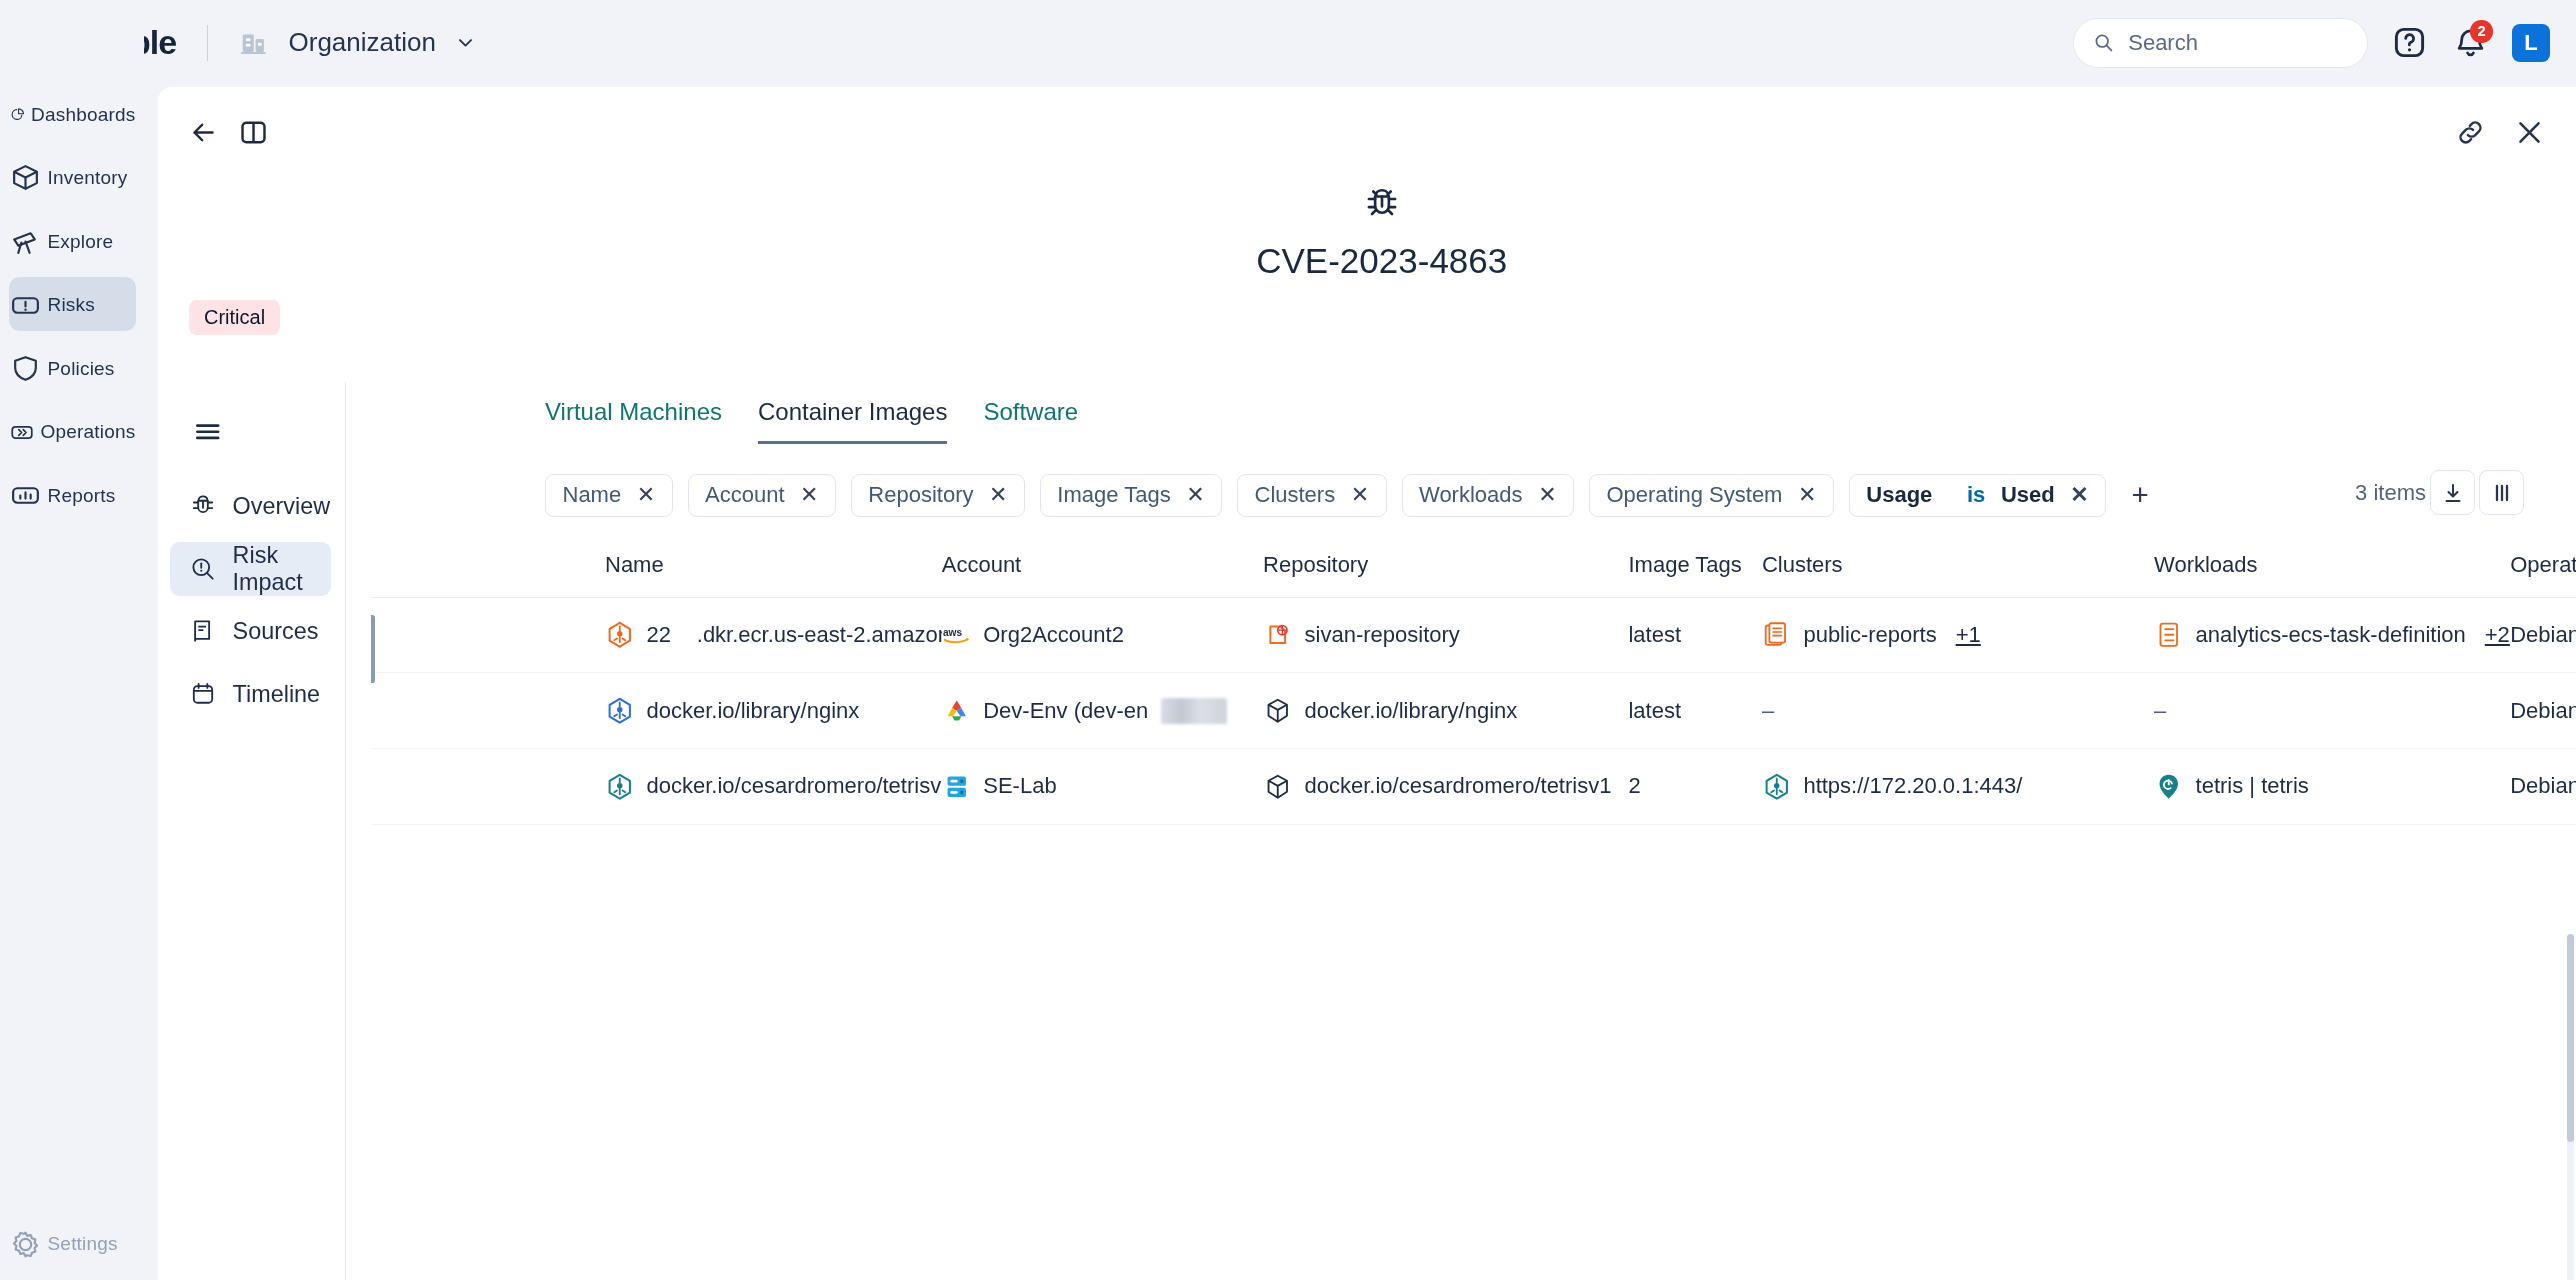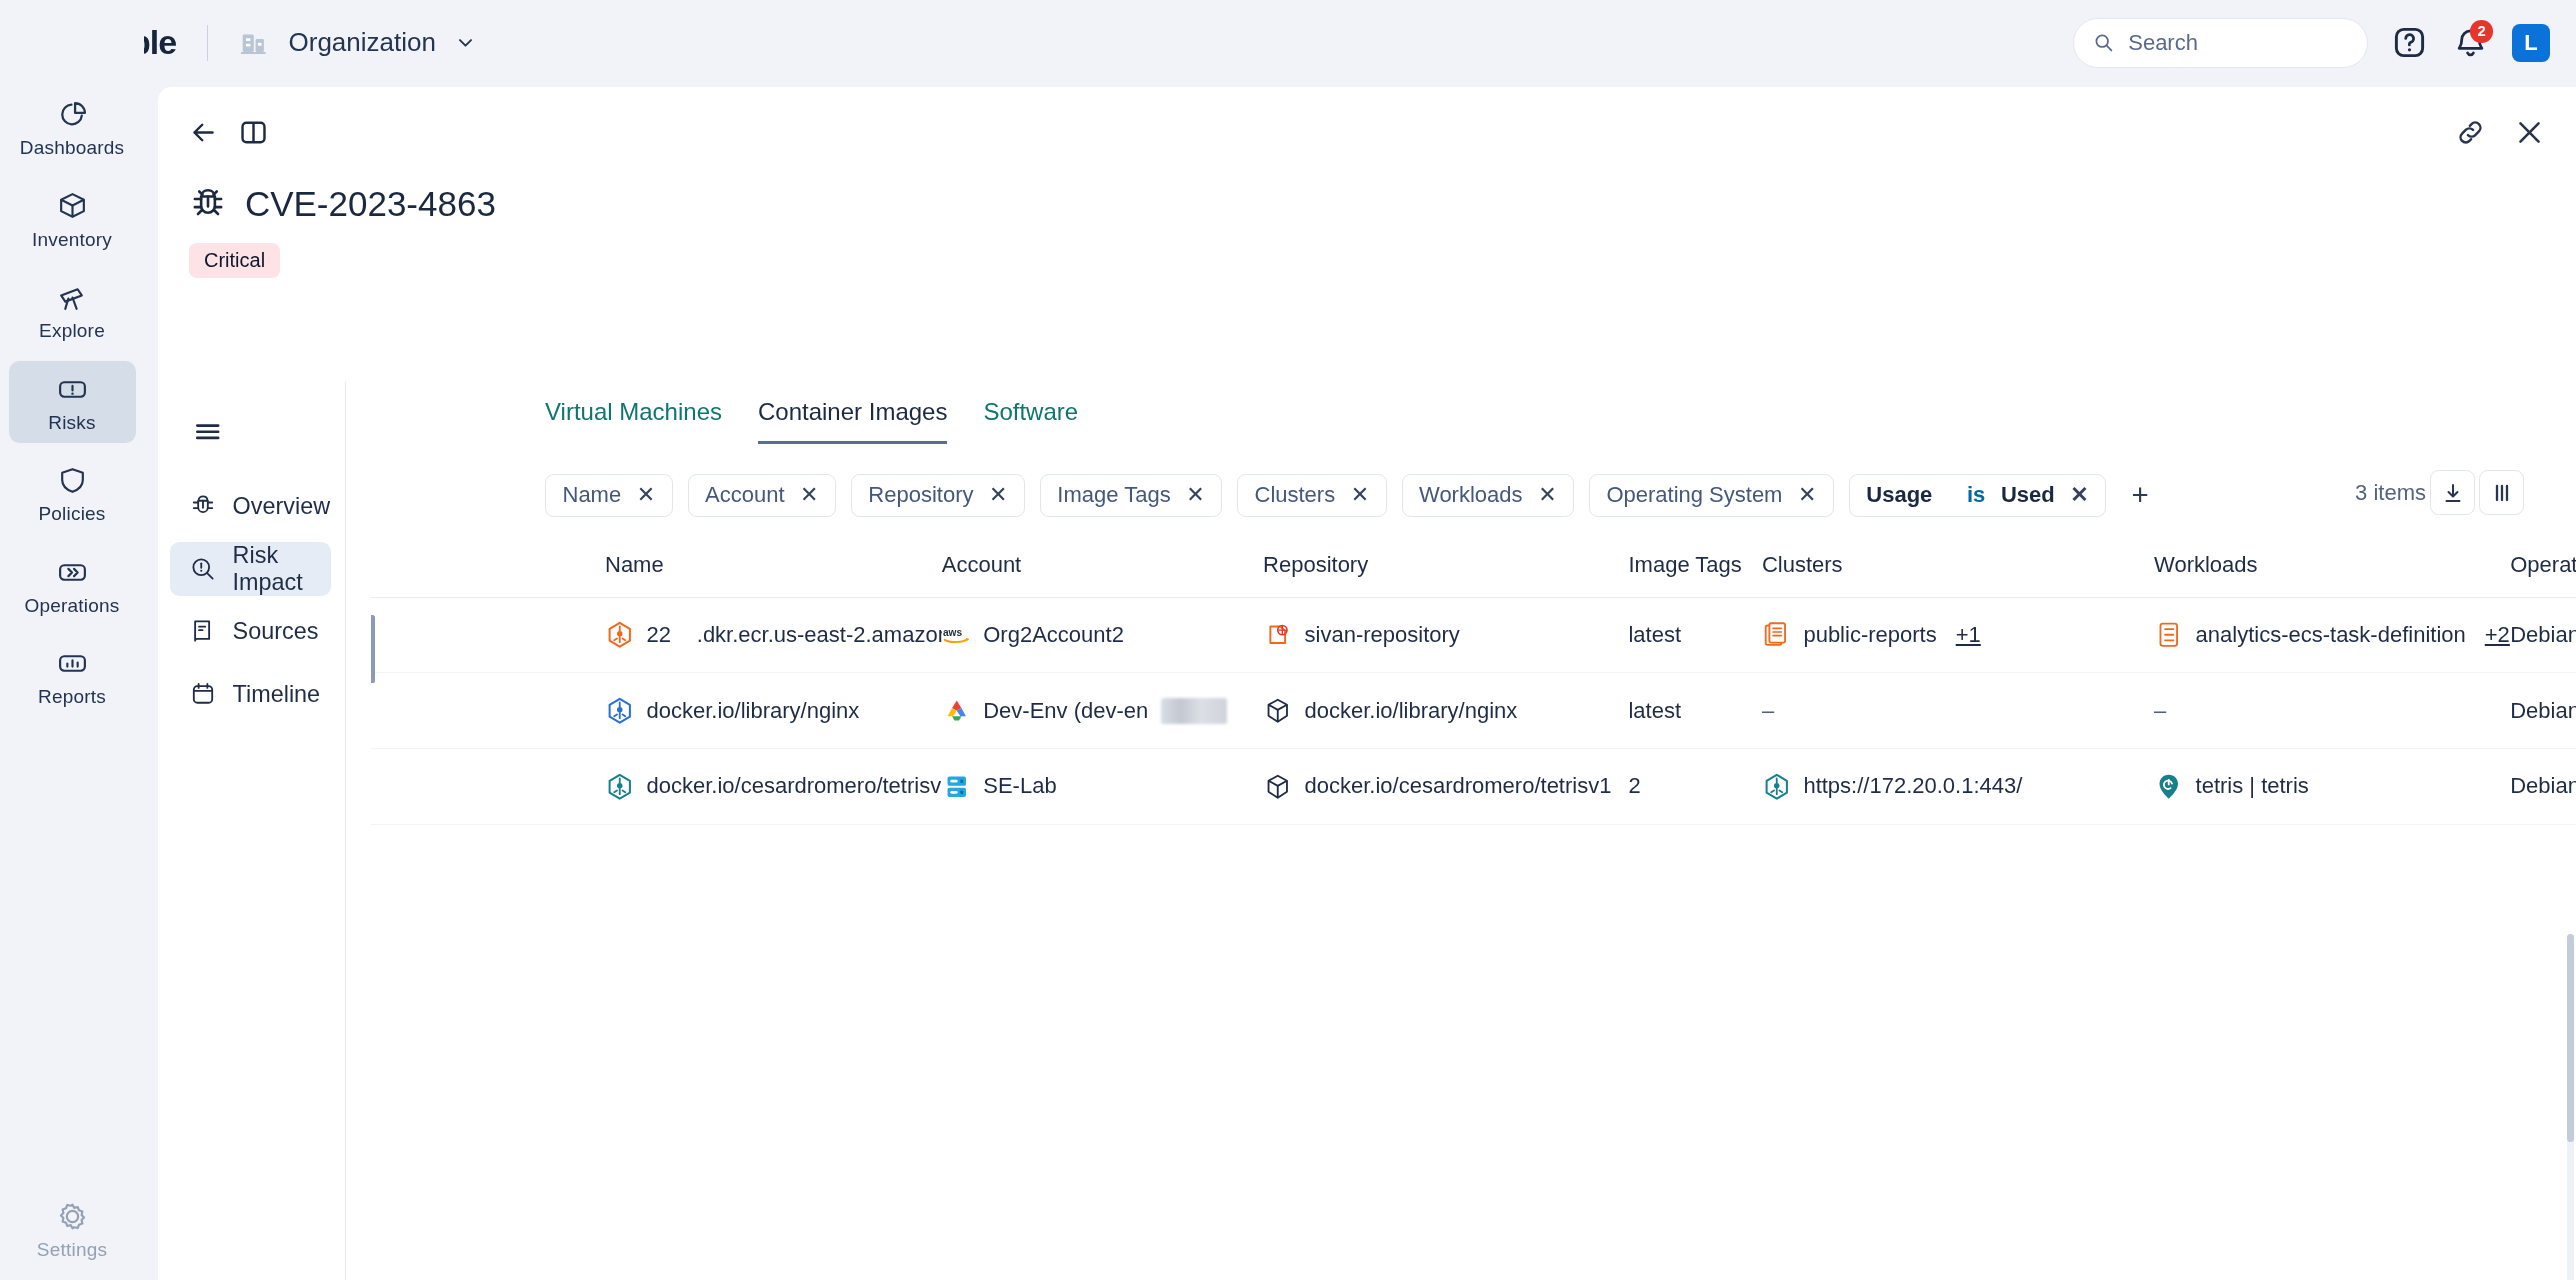--- a/index.html
+++ b/index.html
@@ -60,21 +60,21 @@
   }
 
   
   .rail {
     position: absolute; top: 0; left: 0; width: 144px; height: 1280px;
     background: #f1f3f8; padding-top: 87px;
     display: flex; flex-direction: column; align-items: center;
   }
   .rail-item {
     width: 127px; padding: 11.3px 0 9.6px; margin-bottom: 9.6px;
-    border-radius: 10.4px; display: flex; flex-direction: column;
+    border-radius: 10.4px; display: flex; flex-direction: row;
     align-items: center; gap: 6px; cursor: pointer;
   }
   .rail-item.active { background: #d5dde9; }
   .rail-icon { width: 33px; height: 33px; }
   .rail-label { font-size: 19px; color: #243350; letter-spacing: 0.2px; }
   .rail-spacer { flex: 1; }
   .rail-item.muted .rail-label { color: #93a0b5; }
 
   
   .panel {
@@ -85,21 +85,21 @@
   }
   .panel-head {
     position: relative; height: 208px; padding: 29.5px 0 0 29.5px;
   }
   .panel-head-icons { display: flex; align-items: center; gap: 19px; }
   .hicon { width: 31px; height: 31px; cursor: pointer; }
   .panel-head-right {
     position: absolute; top: 29.5px; right: 31px;
     display: flex; align-items: center; gap: 28px;
   }
-  .cve-row { display: flex; align-items: center; gap: 17.4px; margin-top: 36px; }
+  .cve-row { display: flex; align-items: center; gap: 17.4px; margin-top: 36px; flex-direction: column; }
   .bug-icon { width: 40px; height: 40px; flex: none; }
   .cve-title { font-size: 35px; font-weight: 400; color: #1b2940; }
   .badge-crit {
     display: inline-block; margin-top: 19px; margin-left: 1.7px;
     background: #fde3e6; color: #0f172a;
     font-size: 20px; padding: 6px 14.8px; border-radius: 7.8px;
   }
 
   
   .inner-nav {

